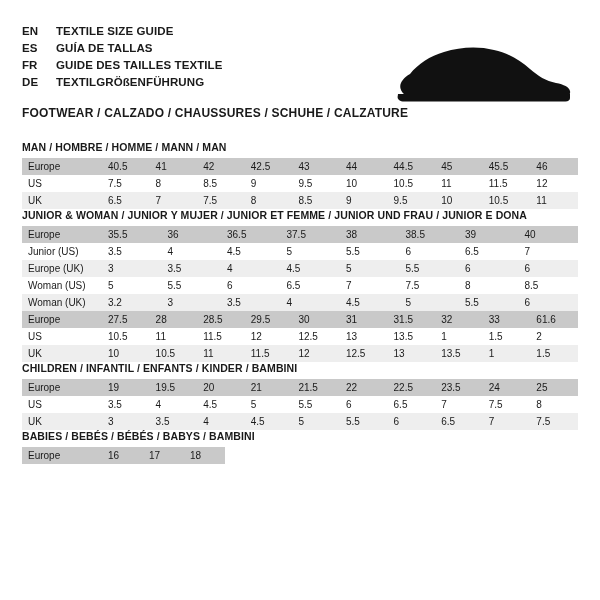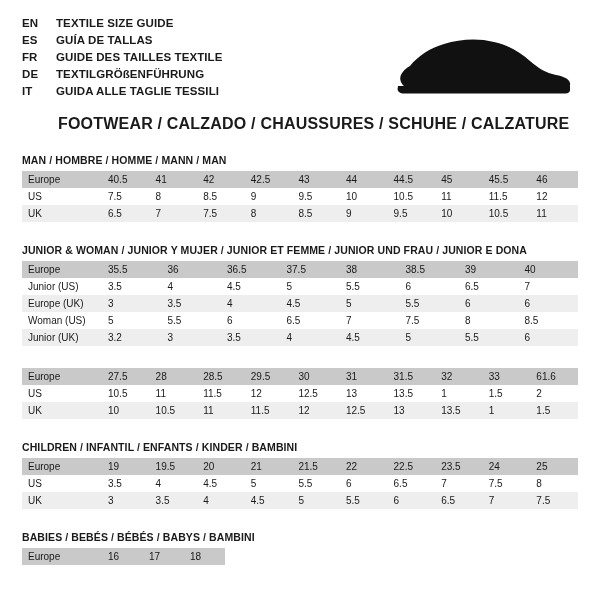--- a/index.html
+++ b/index.html
@@ -12,21 +12,21 @@
     height: 600px;
     font-family: "Liberation Sans", sans-serif;
     color: #1a1a1a;
     overflow: hidden;
   }
   .page {
     position: relative;
     width: 600px;
     height: 600px;
     box-sizing: border-box;
-    padding: 16px 22px 0 22px;
+    padding: 24px 22px 0 22px;
   }
 
   
   .header {
     position: relative;
     display: flex;
     align-items: flex-start;
   }
   .lang-block {
     display: flex;
@@ -52,29 +52,27 @@
   .shoe-wrap {
     position: absolute;
     right: 4px;
     top: 14px;
     width: 200px;
     height: 72px;
   }
 
   .footwear-line {
     margin-top: 16px;
-    font-size: 16px;
+    font-size: 12px;
     font-weight: bold;
     letter-spacing: .2px;
-    margin-left: 36px;
   }
 
   
   .section {
-    margin-top: 22px;
   }
   .section.first {
     margin-top: 21px;
   }
   .section-title {
     font-size: 10.5px;
     font-weight: bold;
     letter-spacing: .1px;
     margin-bottom: 5px;
   }
@@ -124,24 +122,20 @@
         <span class="lang-title">GUÍA DE TALLAS</span>
       </div>
       <div class="lang-row">
         <span class="lang-code">FR</span>
         <span class="lang-title">GUIDE DES TAILLES TEXTILE</span>
       </div>
       <div class="lang-row">
         <span class="lang-code">DE</span>
         <span class="lang-title">TEXTILGRÖßENFÜHRUNG</span>
       </div>
-      <div class="lang-row">
-        <span class="lang-code">IT</span>
-        <span class="lang-title">GUIDA ALLE TAGLIE TESSILI</span>
-      </div>
     </div>
 
     <div class="shoe-wrap">
       <svg viewBox="0 0 200 72" width="200" height="72" aria-hidden="true">
         <path fill="#111111" d="M36 36 C44 26 56 18 70 14 C86 9 104 8 120 12 C134 15 146 22 156 31 C164 38 172 43 182 45 C190 46.5 195 49 196 53 C196.8 56.5 194 59 189 59.5 L41 59.5 C33 59.5 28 56 26.5 50.5 C25.2 45.5 29 40 36 36 Z"></path>
         <path fill="#111111" d="M24 56 L196 56 L196 60 C196 62.2 194.2 63.5 191.5 63.5 L30 63.5 C26 63.5 23.6 61.5 23.6 59 Z"></path>
       </svg>
     </div>
   </div>
 
@@ -236,21 +230,21 @@
         <td>5</td>
         <td>5.5</td>
         <td>6</td>
         <td>6.5</td>
         <td>7</td>
         <td>7.5</td>
         <td>8</td>
         <td>8.5</td>
       </tr>
       <tr class="alt">
-        <td class="label">Junior (UK)</td>
+        <td class="label">Woman (UK)</td>
         <td>3.2</td>
         <td>3</td>
         <td>3.5</td>
         <td>4</td>
         <td>4.5</td>
         <td>5</td>
         <td>5.5</td>
         <td>6</td>
       </tr>
     </tbody>

